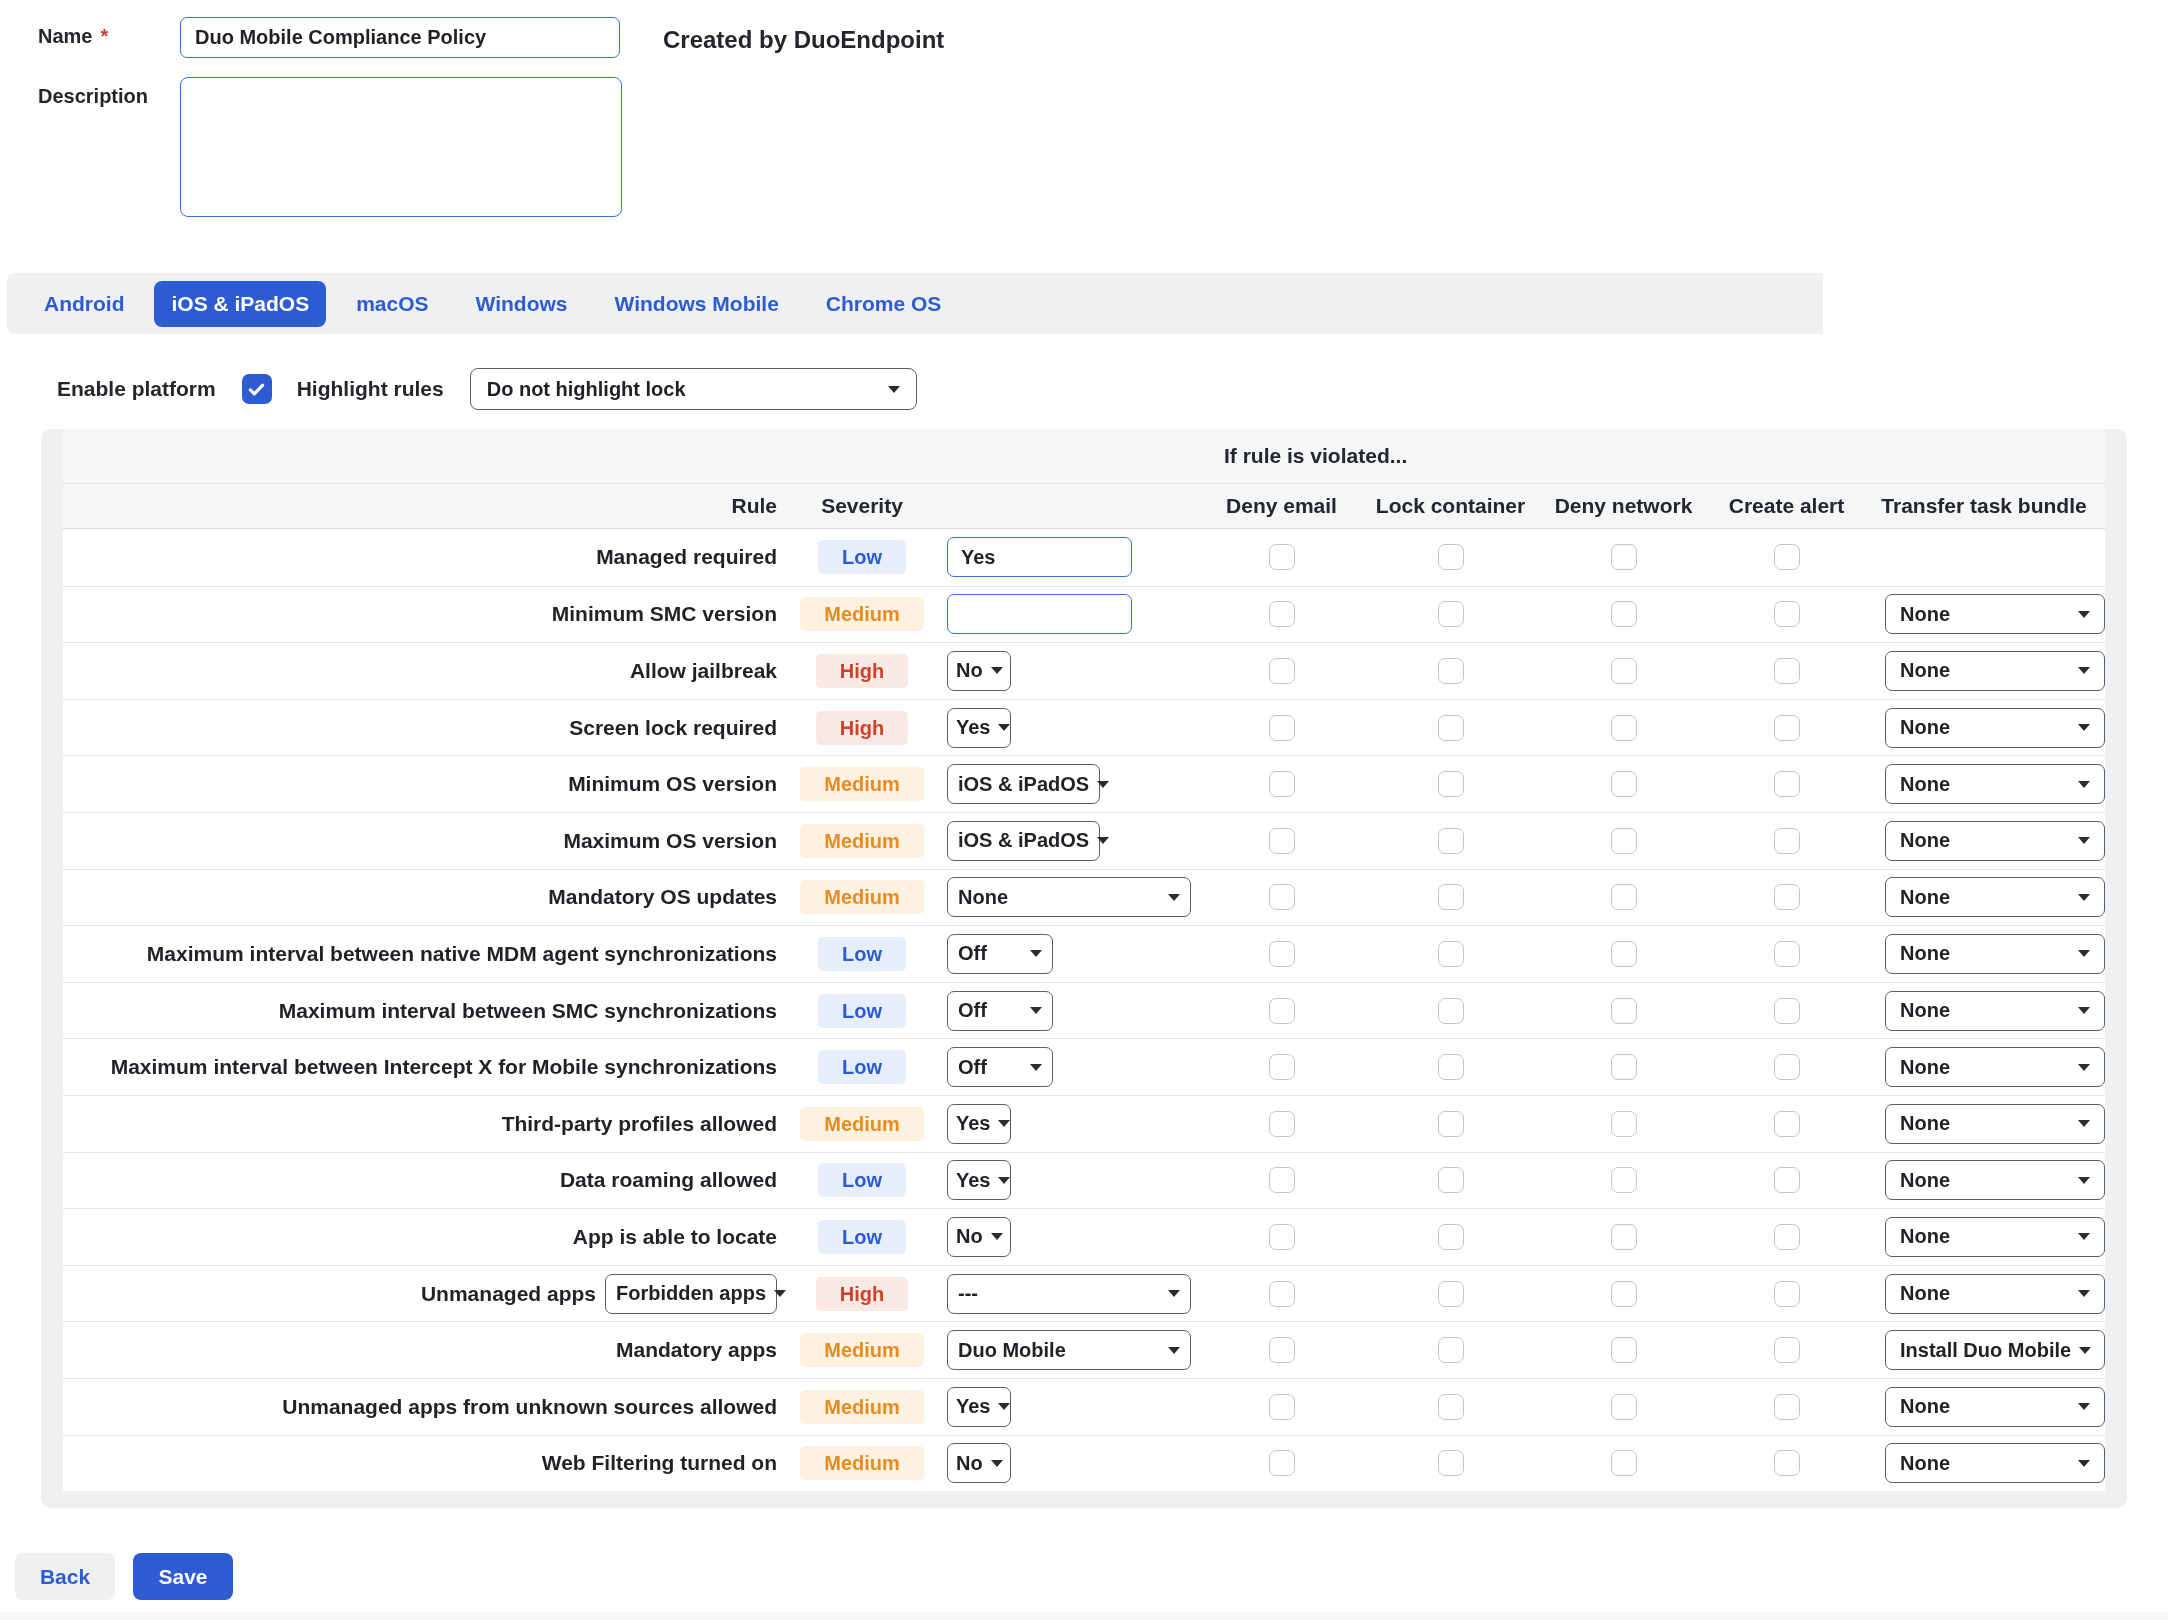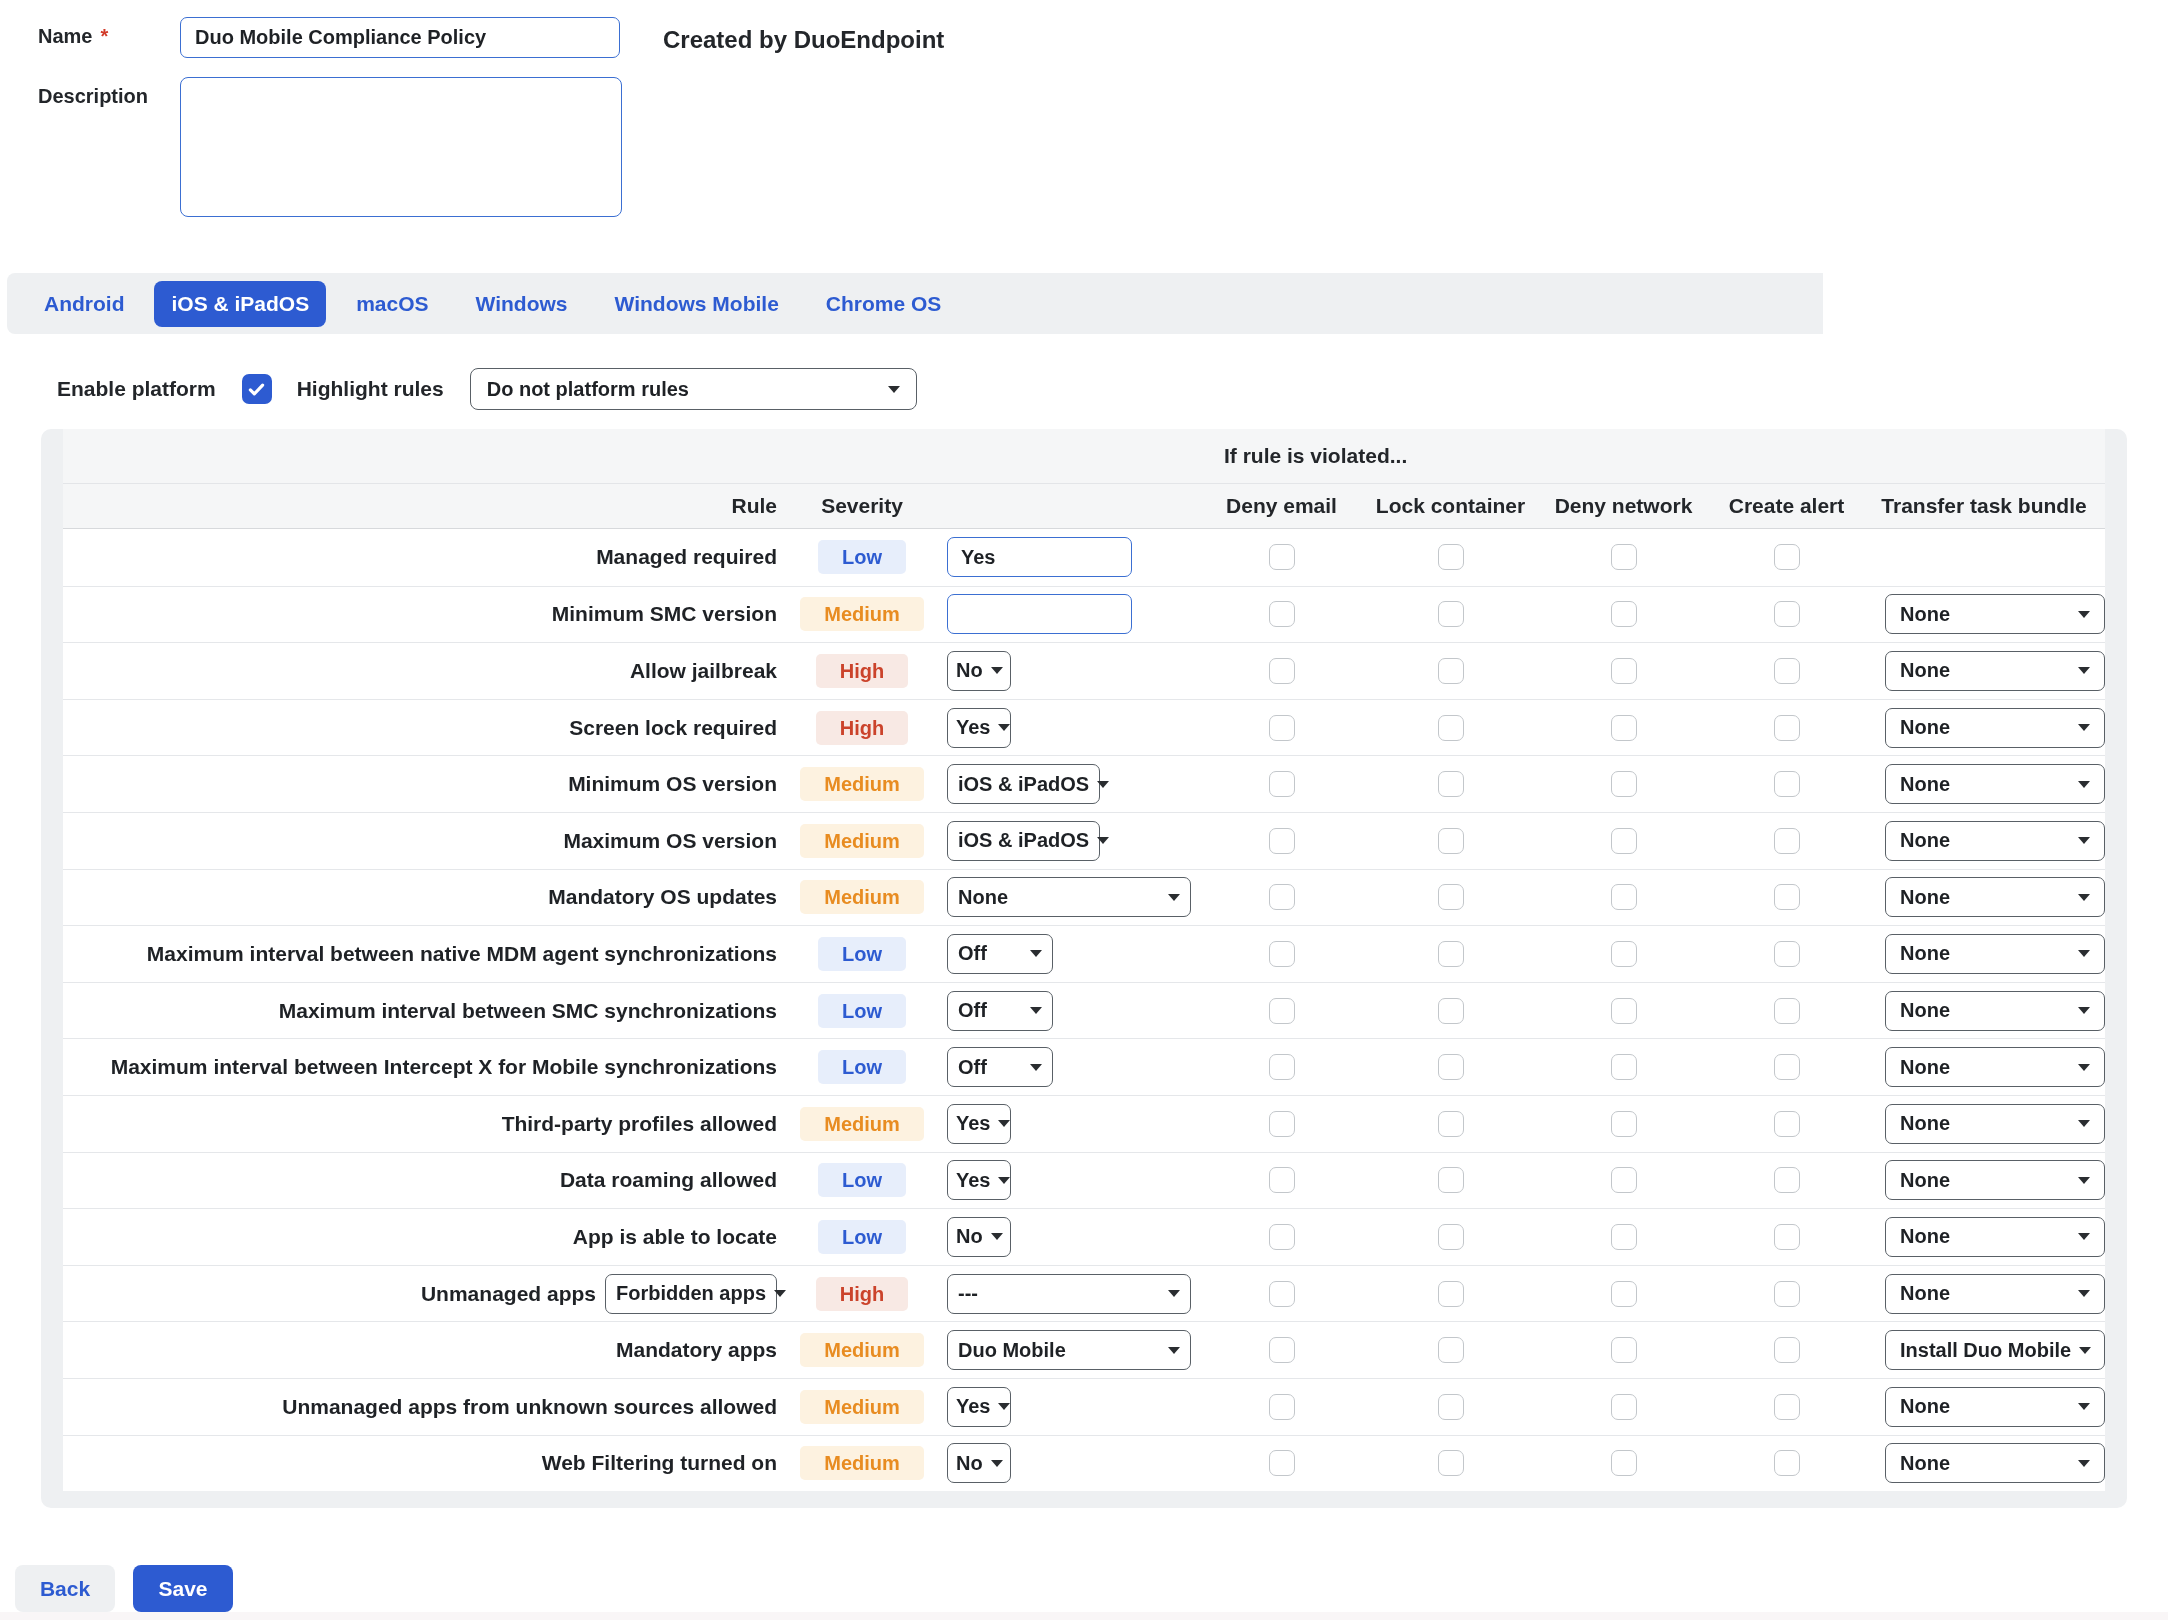--- a/index.html
+++ b/index.html
@@ -100,21 +100,21 @@
     border-left:6px solid transparent; border-right:6px solid transparent; border-top:7.5px solid #2a2d30;
   }
 
   .val-input {
     width:185px; height:40px; border:1.5px solid #3b6fd2; border-radius:7px;
     padding:0 13px; font:700 20px "Liberation Sans", sans-serif; color:#1e2125; outline:none; background:#fff;
   }
 
   
   .actions { margin-top:45px; margin-left:15px; display:flex; align-items:center; }
-  .btn { height:47px; border:none; border-radius:8px; font:700 21px "Liberation Sans", sans-serif; cursor:pointer;margin-top:12px; }
+  .btn { height:47px; border:none; border-radius:8px; font:700 21px "Liberation Sans", sans-serif; cursor:pointer; }
   .btn.back { width:100px; background:#eef0f2; color:#2d5bd1; }
   .btn.save { width:100px; background:#2d5bd1; color:#ffffff; margin-left:18px; }
 
   .bottom-strip { position:absolute; left:0; bottom:0; width:100%; height:8px; background:#f9f6f7; }
 </style>
 </head>
 <body>
 
 <div class="form-area">
   <div class="form-row">
@@ -143,21 +143,21 @@
   <div class="pb-label">Enable platform</div>
   <div class="pb-check">
     <span style="display:flex;">
       <svg viewBox="0 0 24 24" width="21" height="21">
           <path d="M5 12.5l4.5 4.5L19 7" stroke="#ffffff" stroke-width="3.6" fill="none" stroke-linecap="round" stroke-linejoin="round"></path>
         </svg>
     </span>
   </div>
   <div class="pb-label hl-label">Highlight rules</div>
   <div class="hl-select">
-    <span>Do not platform rules</span>
+    <span>Do not highlight lock</span>
     <span class="arrow"></span>
   </div>
 </div>
 
 <div class="panel">
   <div class="thead1">
     <div class="violated">If rule is violated...</div>
   </div>
   <div class="thead2">
     <div class="col-rule">

